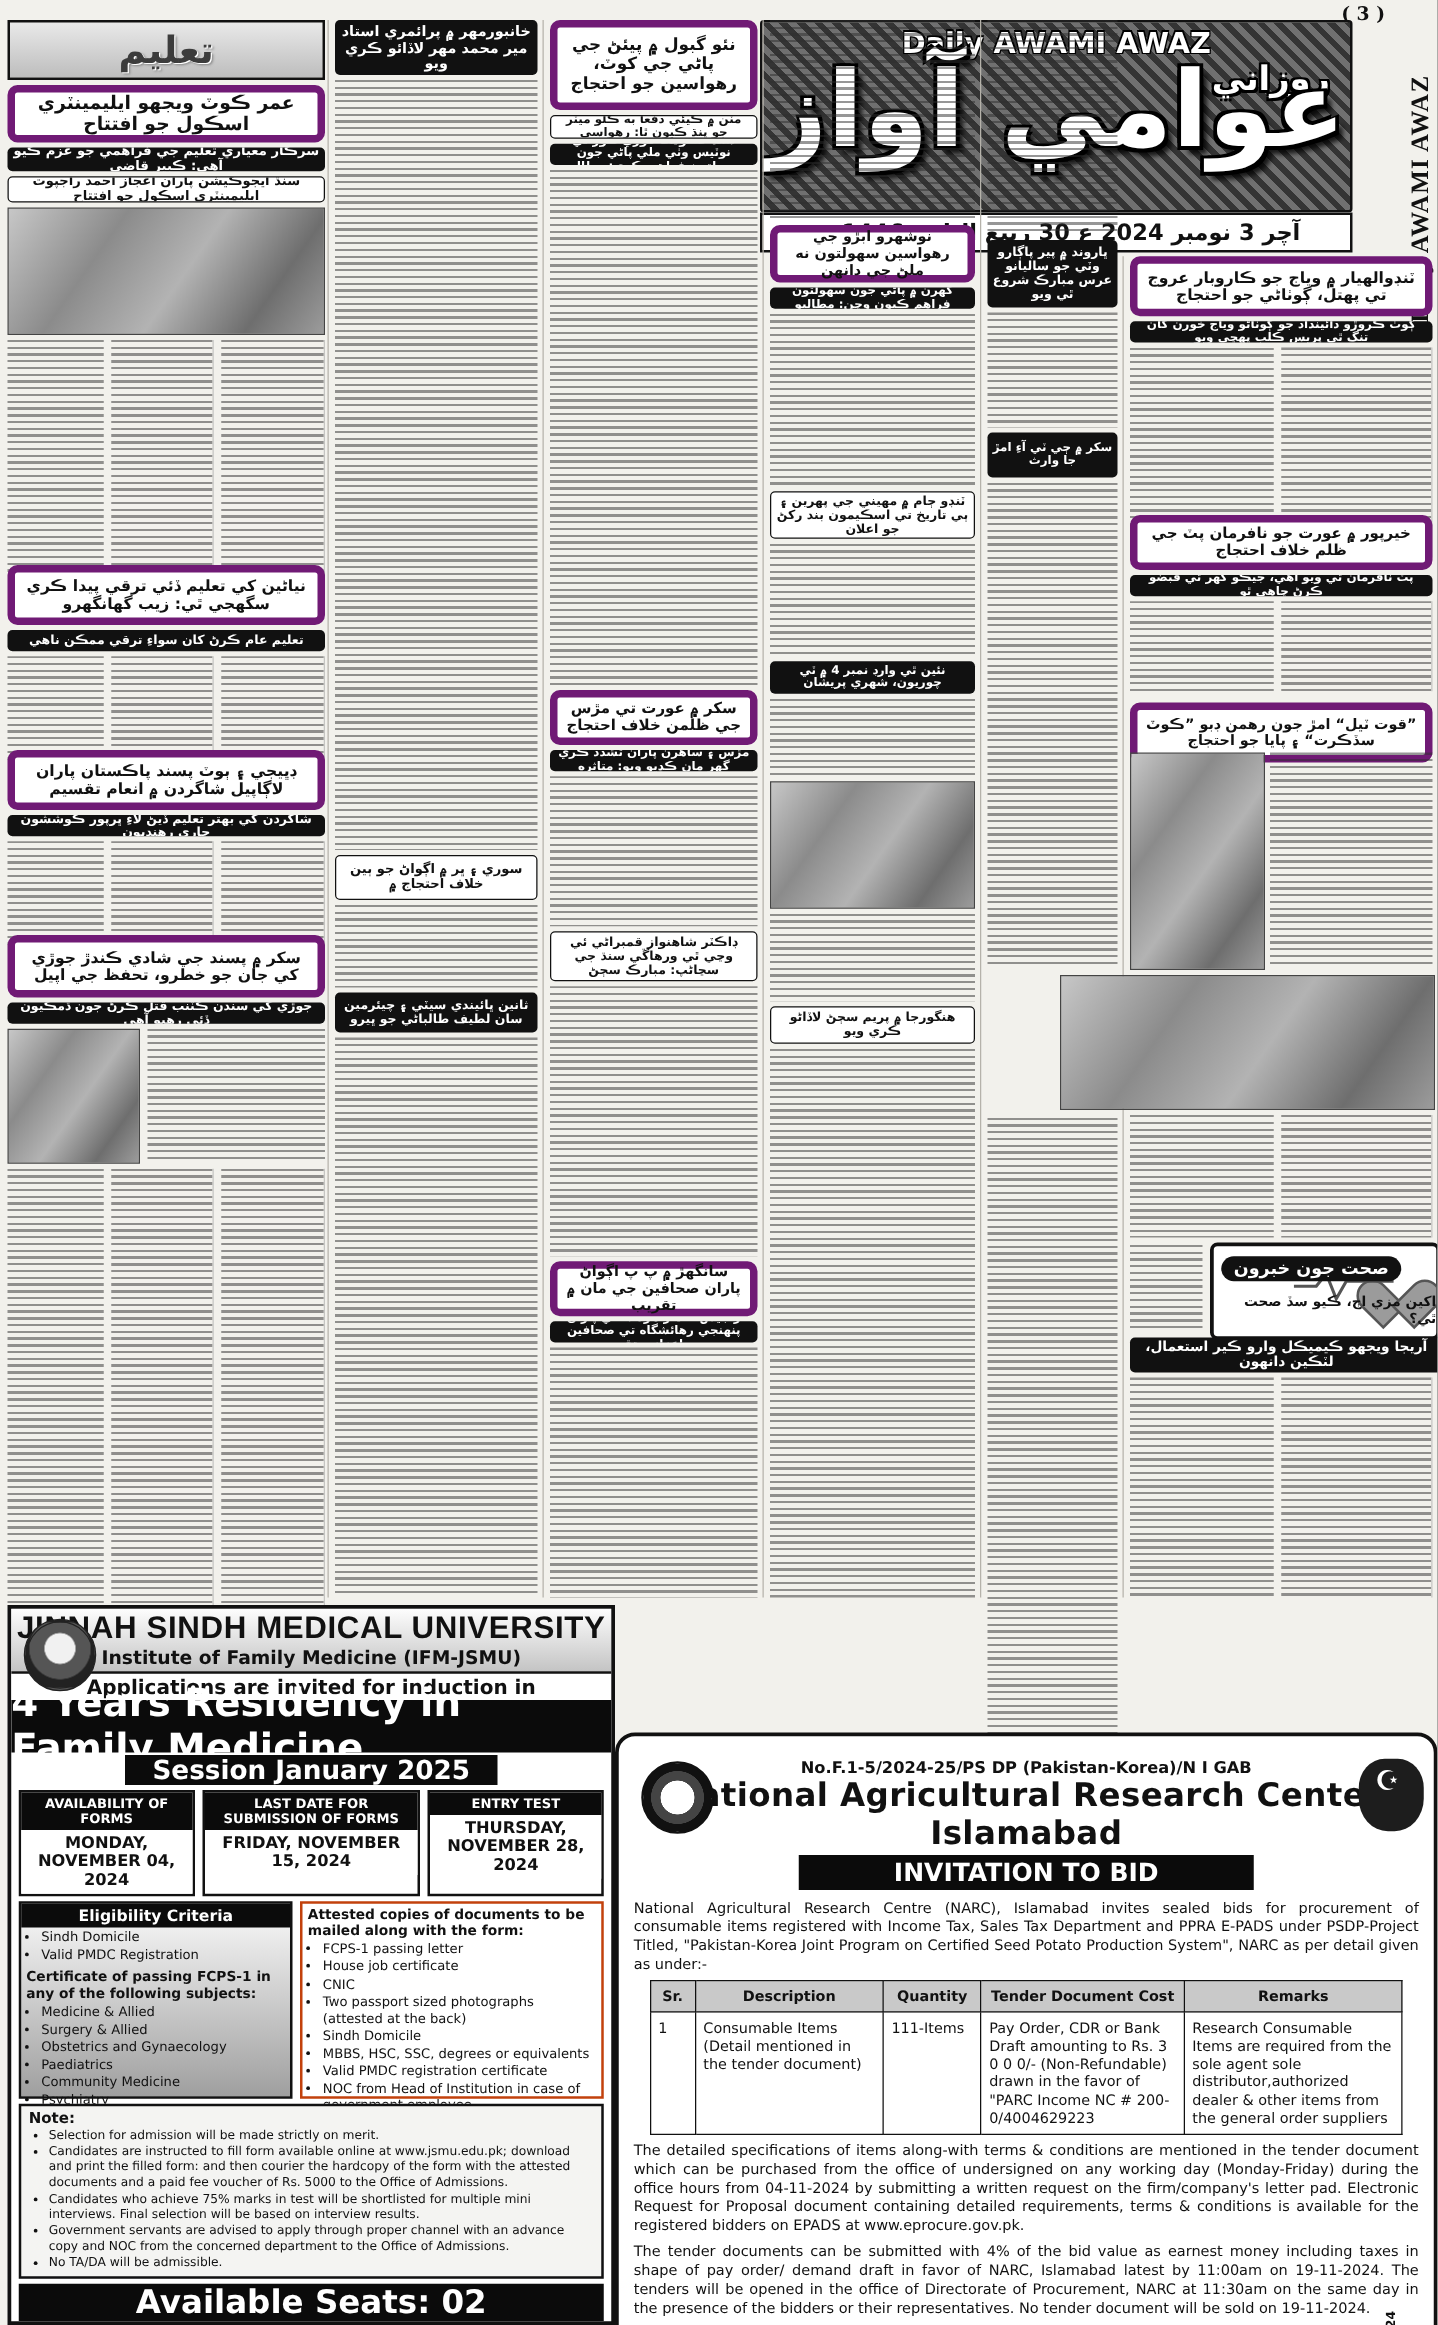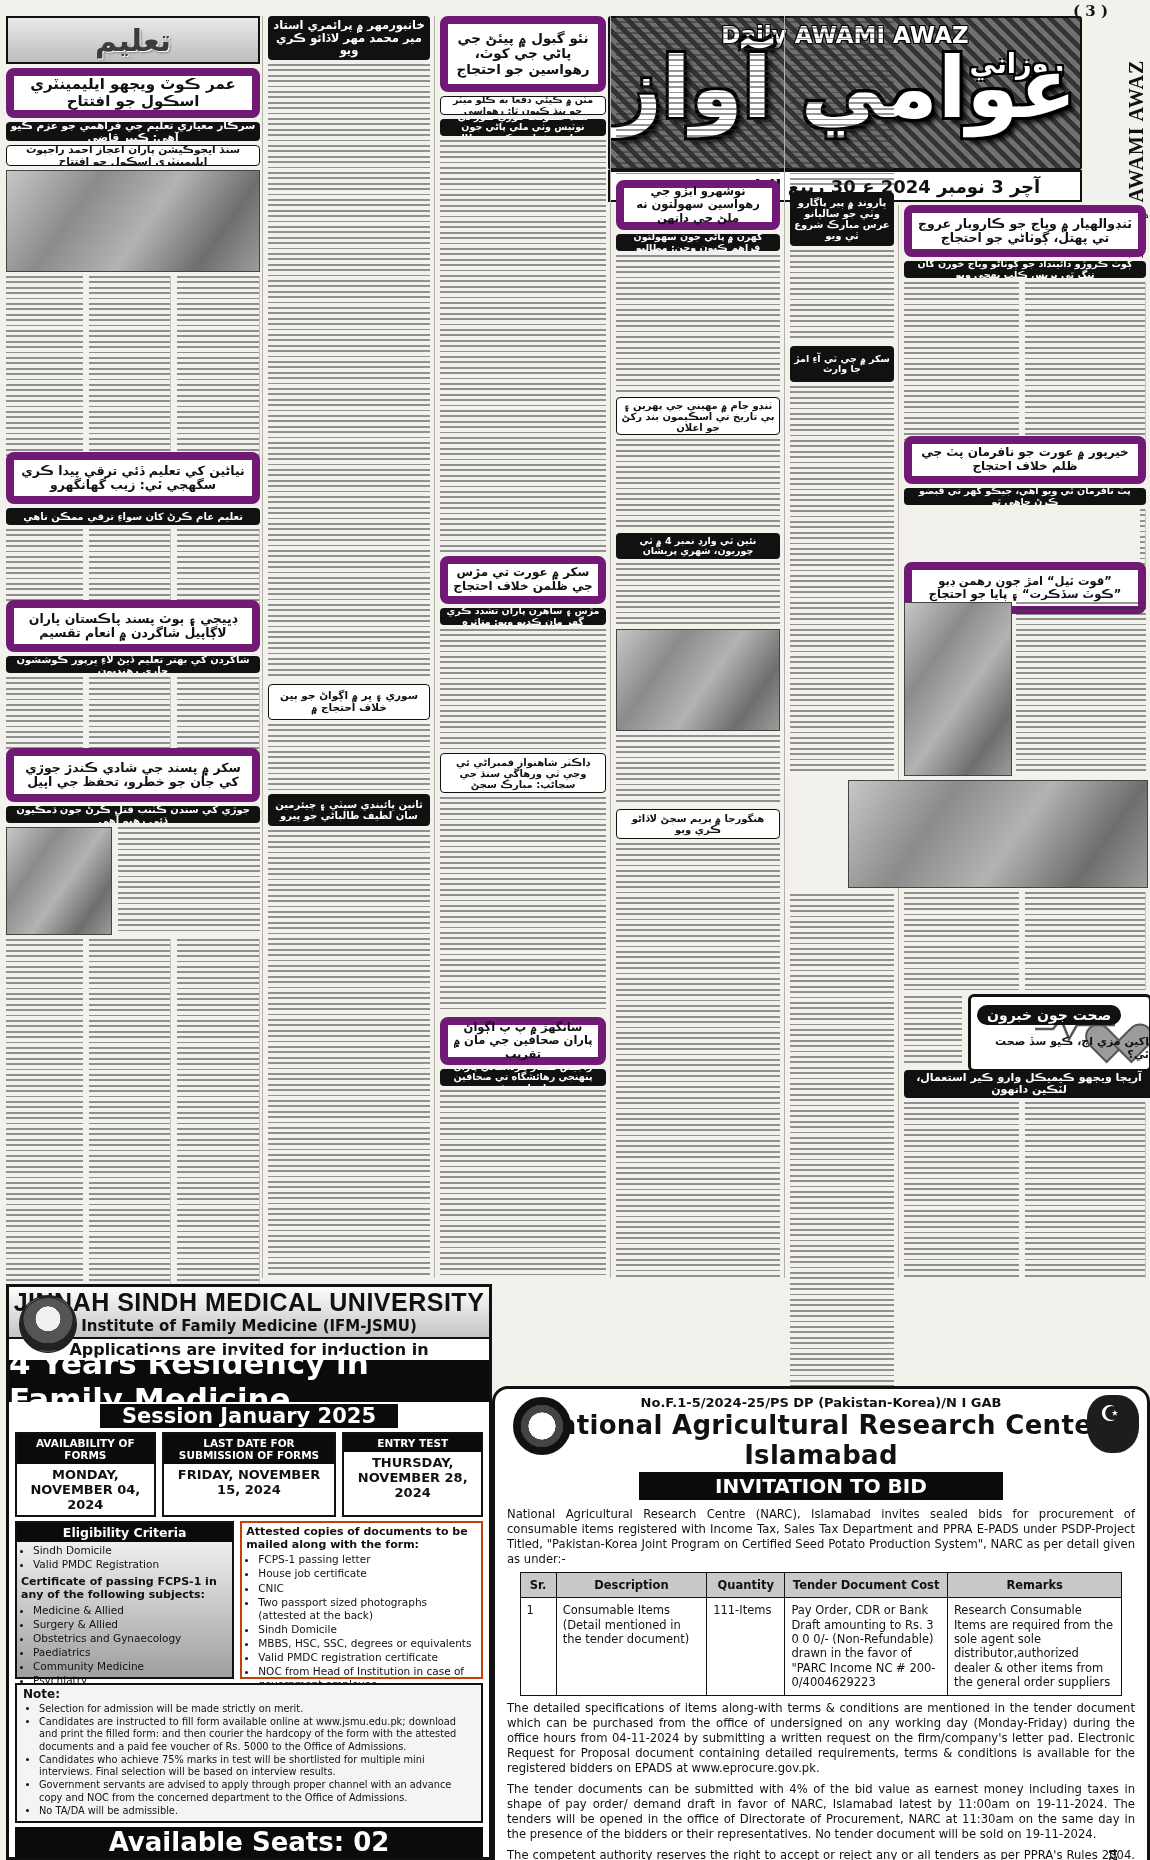--- a/index.html
+++ b/index.html
@@ -1,20 +1,20 @@
 <!DOCTYPE html>
 <html><head>
 <meta charset="utf-8">
 <style>
   html,body{margin:0;padding:0;background:#777;}
   .sheet{position:relative;width:1150px;height:1860px;background:#f2f1ec;overflow:hidden;
          font-family:"DejaVu Sans",sans-serif;color:#111;border-bottom:5px solid #1a1a1a;}
   .abs{position:absolute;}
   
-  .hl{border:8px solid #701a75;border-radius:8px;background:#fff;font-weight:bold;text-align:center;
+  .hl{border:6px solid #701a75;border-radius:8px;background:#fff;font-weight:bold;text-align:center;
       direction:rtl;display:flex;align-items:center;justify-content:center;padding:1px 5px;line-height:1.15;}
   .subbar{background:#111;color:#fff;direction:rtl;text-align:center;font-weight:bold;
           border-radius:4px;padding:1px 4px;overflow:hidden;display:flex;align-items:center;justify-content:center;line-height:1.1;}
   .subbar.outline{background:#fff;color:#111;border:1.5px solid #111;}
   .fake{background-image:repeating-linear-gradient(to bottom,#2e2e2e 0 1.8px,transparent 1.8px 5.4px);opacity:.5;}
   .cols{display:flex;gap:6px;}
   .cols>.fake{flex:1;}
   .cols>.fake + .fake{border-right:1px solid #9a9a9a;padding-right:5px;}
   .photo{background:linear-gradient(125deg,#c7c7c7 0%,#8b8b8b 30%,#b3b3b3 55%,#6e6e6e 80%,#9c9c9c 100%);
          border:1px solid #444;}
@@ -69,21 +69,21 @@
   .elig h4{margin:0;background:#0b0b0b;color:#fff;font-size:12.5px;text-align:center;padding:2px;}
   .docs{flex:1;border:2px solid #c2410c;background:#fff;}
   ul.blt{margin:2px 4px 2px 0;padding-left:16px;font-size:10.5px;line-height:1.25;}
   ul.blt li{margin:0 0 1px 0;}
   .bold-cap{font-weight:bold;font-size:11px;padding:2px 4px 0 4px;line-height:1.2;}
   .notebox{border:2px solid #111;background:#f4f4f2;margin:4px 6px 0 6px;padding:2px 6px;}
   .notebox .nt{font-weight:bold;font-size:12px;}
   .seats{margin:4px 6px 0 6px;font-size:26px;}
   
   .narc{border:3px solid #111;border-radius:16px;background:#fff;padding:6px 12px;display:flex;flex-direction:column;overflow:hidden;position:relative;}
-  .narc-head{position:relative;text-align:center;}
+  .narc-head{position:relative;text-align:center;margin-top:12px;}
   .narc-ref{font-weight:bold;font-size:13px;}
   .narc-org{font-weight:bold;font-size:26px;letter-spacing:.3px;}
   .narc-logo-l{position:absolute;left:6px;top:2px;width:54px;height:54px;border-radius:50%;
       background:radial-gradient(circle,#fff 0 35%,#444 36% 55%,#111 56% 100%);border:2px solid #111;}
   .narc-logo-r{position:absolute;right:-4px;top:0;width:52px;height:58px;border-radius:40% 40% 45% 45%;
       background:#1d1d1d;}
   .narc-logo-r:before{content:"☪";color:#fff;font-size:22px;position:absolute;left:13px;top:6px;}
   .narc-band{background:#0b0b0b;color:#fff;font-weight:bold;font-size:20px;text-align:center;
       width:58%;margin:2px auto 4px auto;padding:2px 0;}
   .narc p{margin:3px 0;font-size:11.6px;line-height:1.3;text-align:justify;}
@@ -213,21 +213,21 @@
 
   <div class="abs zone" style="left:904px;top:205px;width:242px;">
     <div class="hl" style="height:34px;font-size:12.5px;">ٽنڊوالهيار ۾ وياج جو ڪاروبار عروج تي پهتل، ڳوٺاڻي جو احتجاج</div>
     <div class="subbar" style="height:15px;font-size:9.5px;">ڳوٺ ڪروڙو دائينداد جو ڳوٺاڻو وياج خورن کان تنگ ٿي پريس ڪلب پهچي ويو</div>
     <div class="cols" style="height:168px;">
       <div class="fake"></div>
       <div class="fake"></div>
     </div>
   </div>
 
-  <div class="abs zone" style="left:904px;top:436px;width:242px;align-items:flex-end;">
+  <div class="abs zone" style="left:904px;top:412px;width:242px;">
     <div class="hl" style="height:30px;font-size:12px;">خيرپور ۾ عورت جو نافرمان پٽ جي ظلم خلاف احتجاج</div>
     <div class="subbar" style="height:15px;font-size:9.5px;">پٽ نافرمان ٿي ويو آهي، جيڪو گهر تي قبضو ڪرڻ چاهي ٿو</div>
     <div class="cols" style="height:72px;">
       <div class="fake"></div>
       <div class="fake"></div>
     </div>
   </div>
 
   <div class="abs zone" style="left:904px;top:562px;width:242px;justify-content:center;">
     <div class="hl" style="height:34px;font-size:11.5px;">”قوت ٽيل“ امڙ جون رهمن ڊبو ”ڪوٽ سڏڪرت“ ۽ پايا جو احتجاج</div>

